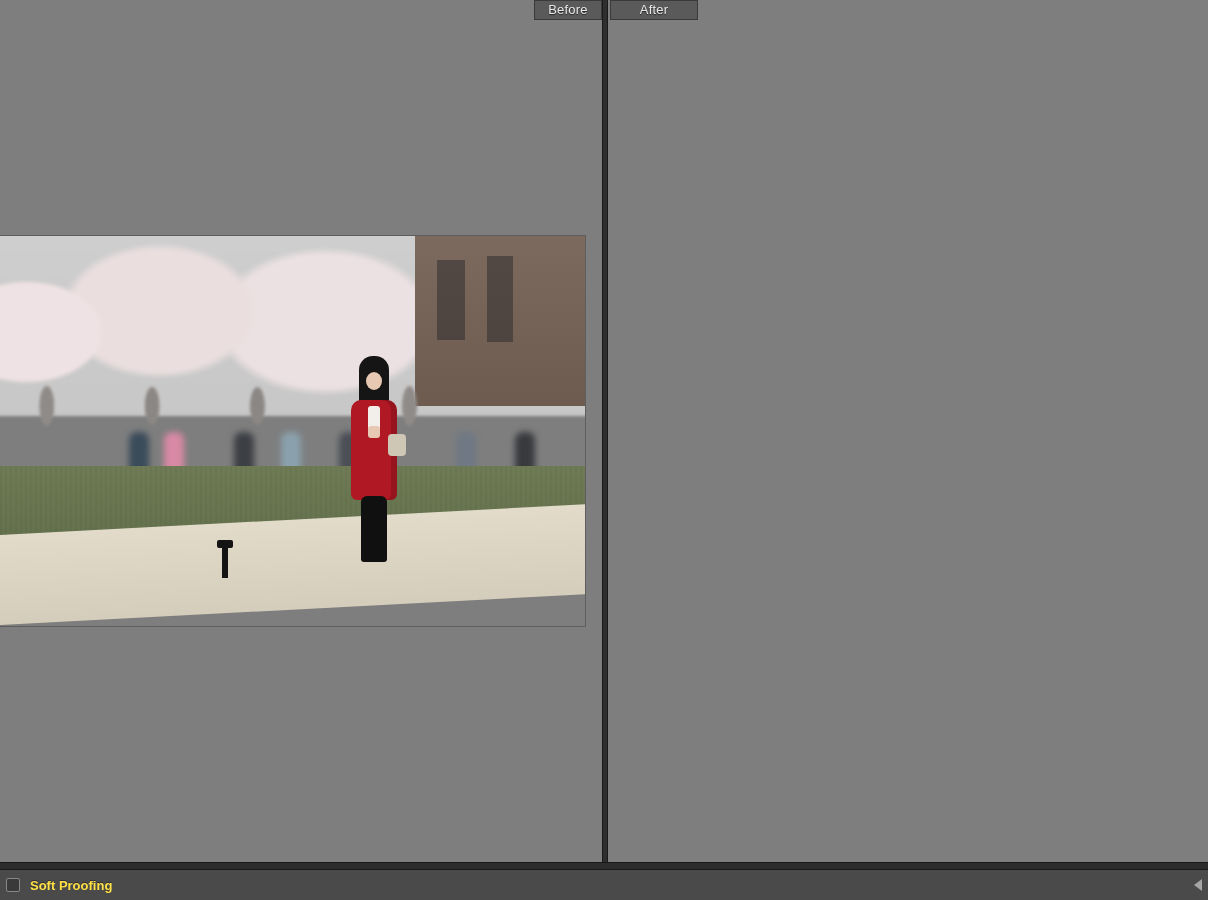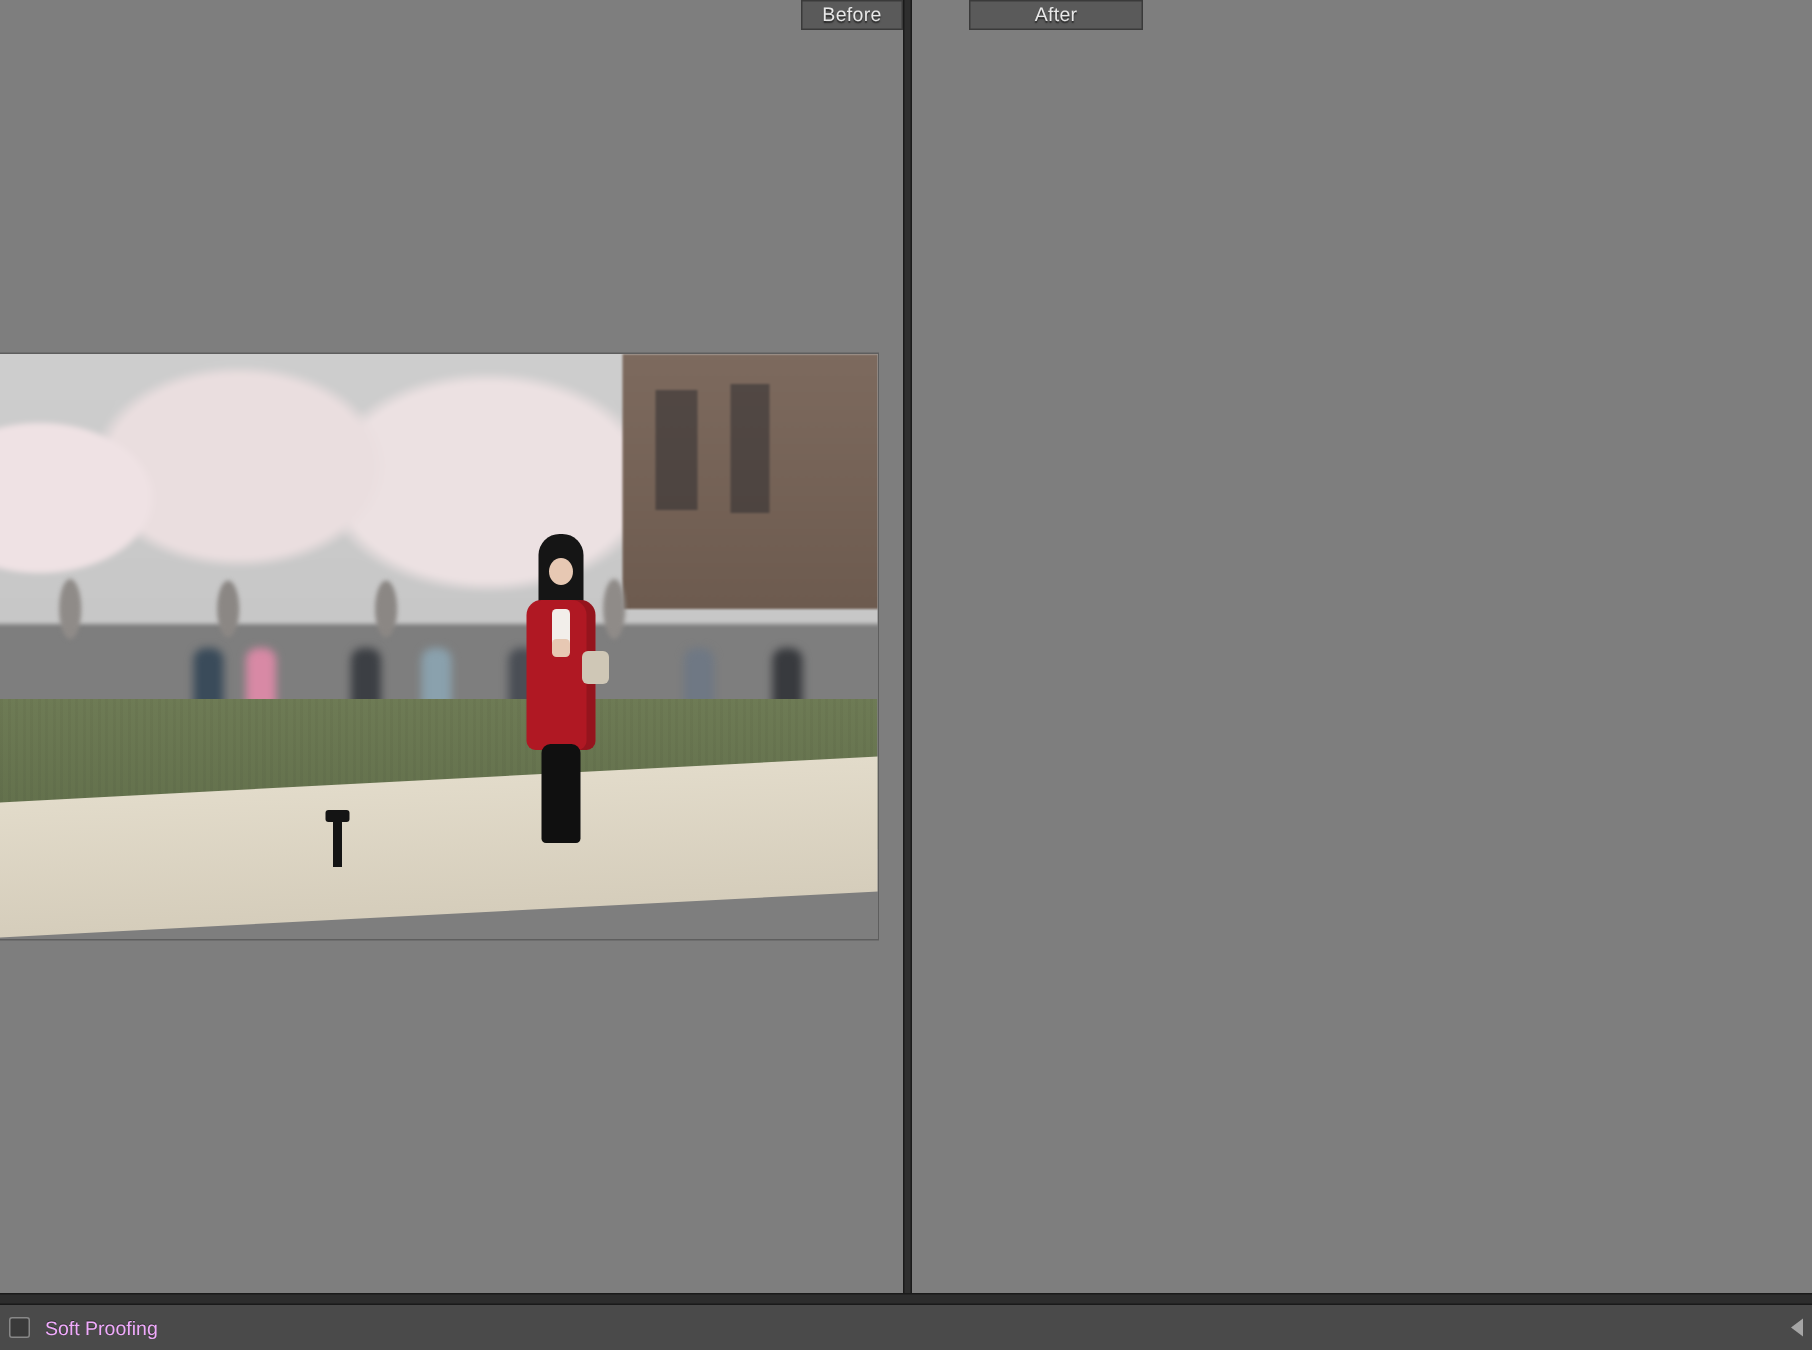--- a/index.html
+++ b/index.html
@@ -55,22 +55,23 @@
     padding: 0 6px;
     color: #d6d6d6;
     font-size: 13px;
   }
   .bottom-bar .left-group {
     display: flex;
     align-items: center;
     gap: 8px;
   }
   .sp-label {
-    color: #f0abfc;
+    color: #fde047;
     text-shadow: 0 -1px 0 rgba(0,0,0,0.4);
+    font-weight: bold;
   }
   .disclosure {
     width: 0; height: 0;
     border-top: 6px solid transparent;
     border-bottom: 6px solid transparent;
     border-left: 8px solid #b5b5b5;
     opacity: 0.85;
   }
   .disclosure.right-end {
     transform: rotate(180deg);
@@ -236,21 +237,21 @@
     </div>
   </div>
 
   <div class="divider"></div>
 
   <div class="panel panel-right">
     
   </div>
 
   <div class="state-badge" id="badge-before" style="left: 534px; width: 68px;">Before</div>
-  <div class="state-badge" id="badge-after" style="left: 610px; width: 116px; margin-left: 36px;">After</div>
+  <div class="state-badge" id="badge-after" style="left: 610px; width: 88px;">After</div>
 
   <div class="separator-h"></div>
 
   <div class="bottom-bar">
     <div class="left-group">
       <span class="checkbox-stub"></span>
       <span class="sp-label">Soft Proofing</span>
     </div>
     <div class="disclosure right-end"></div>
   </div>

